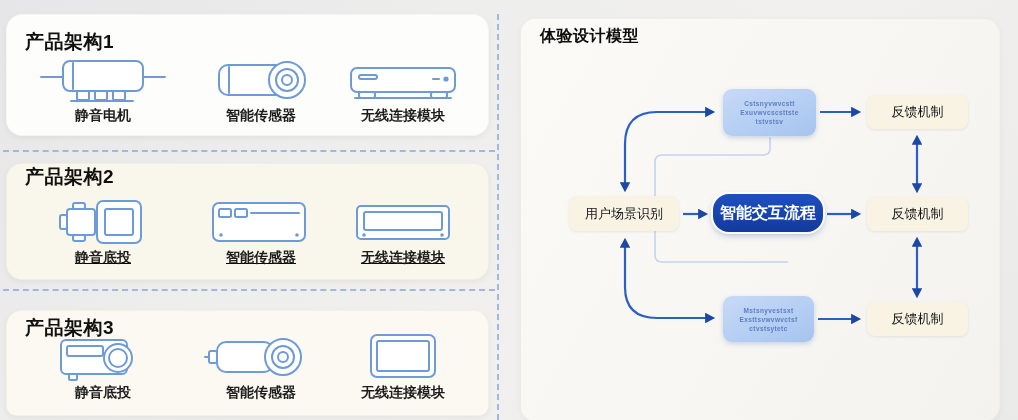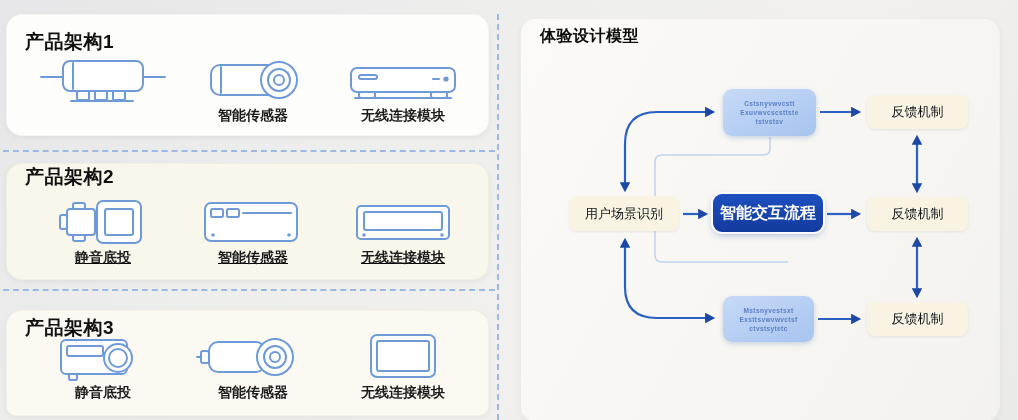--- a/index.html
+++ b/index.html
@@ -14,39 +14,39 @@
   .card1{top:14px;height:120px;background:#fdfdfb;}
   .card2{top:163px;height:115px;background:#f9f7eb;}
   .card3{top:310px;height:104px;background:#fbf9f1;border-bottom-left-radius:10px;border-bottom-right-radius:10px;}
   .card-title{position:absolute;left:18px;font-size:19px;font-weight:800;color:#101010;letter-spacing:.5px;}
   .card1 .card-title{top:14px;}
   .card2 .card-title{top:0;}
   .card3 .card-title{top:4px;}
   .item{position:absolute;width:140px;text-align:center;}
   .item .it-icon{display:block;margin:0 auto;}
   .item .it-label{font-size:14px;font-weight:600;color:#1d1d1d;margin-top:2px;}
-  .col1{left:26px;} .col2{left:176px;} .col3{left:326px;}
+  .col1{left:26px;} .col2{left:184px;} .col3{left:326px;}
   .card1 .item{top:40px;} .card2 .item{top:33px;text-decoration:underline;} .card3 .item{top:21px;}
   .ic{stroke:#6e9ad8;fill:none;stroke-width:2;stroke-linejoin:round;stroke-linecap:round;}
   .icf{stroke:#6e9ad8;fill:#ffffff;stroke-width:2;stroke-linejoin:round;}
   .icd{fill:#6e9ad8;stroke:none;}
   
   .hdash{position:absolute;left:3px;width:492px;height:0;border-top:2px dashed #9cb9e3;}
   .hdash1{top:150px;} .hdash2{top:289px;}
   .vdash{position:absolute;left:497px;top:14px;height:406px;width:0;border-left:2px dashed #9cb9e3;}
   
   .rcard{position:absolute;left:520px;top:18px;width:478px;height:402px;border-radius:16px;
          background:linear-gradient(120deg,#fbfaf7 0%,#f7f6f2 55%,#f3f2ee 100%);
          box-shadow:0 2px 6px rgba(0,0,0,.05);border:1px solid rgba(0,0,0,.03);}
   .rtitle{position:absolute;left:540px;top:26px;font-size:16px;font-weight:800;color:#0c0c0c;letter-spacing:.5px;}
   .node{position:absolute;display:flex;align-items:center;justify-content:center;border-radius:8px;}
   .cream{background:#f8f3e3;color:#15161a;font-weight:400;font-size:13px;
          box-shadow:0 1px 3px rgba(0,0,0,.08);}
   .dark{background:linear-gradient(180deg,#1e50c0,#123a9d);color:#ffffff;font-weight:700;font-size:16px;
-        border-radius:9px;box-shadow:0 0 0 2px rgba(255,255,255,.9),0 3px 7px rgba(23,65,159,.35);}
+        border-radius:16px;box-shadow:0 0 0 2px rgba(255,255,255,.9),0 3px 7px rgba(23,65,159,.35);}
   .lblue{background:linear-gradient(155deg,#c7daf7 0%,#a6c4ef 100%);border-radius:9px;
          box-shadow:0 2px 5px rgba(70,110,180,.25);flex-direction:column;}
   .lblue .bl{font-size:6.5px;line-height:9px;color:#5c7fc4;font-weight:700;letter-spacing:.4px;
              filter:blur(.5px);text-align:center;}
   .n-scene{left:569px;top:196px;width:110px;height:35px;}
   .n-interact{left:713px;top:194px;width:110px;height:38px;}
   .n-fb-top{left:867px;top:95px;width:101px;height:34px;}
   .n-fb-mid{left:867px;top:197px;width:101px;height:34px;}
   .n-fb-bot{left:867px;top:302px;width:101px;height:34px;}
   .n-blue-top{left:723px;top:89px;width:93px;height:47px;}
@@ -64,20 +64,21 @@
       <svg class="it-icon" width="140" height="50" viewBox="0 0 140 50">
         <line class="ic" x1="8" y1="22" x2="30" y2="22"></line>
         <line class="ic" x1="110" y1="22" x2="132" y2="22"></line>
         <rect class="icf" x="30" y="6" width="80" height="30" rx="7"></rect>
         <line class="ic" x1="40" y1="8" x2="40" y2="34"></line>
         <rect class="icf" x="44" y="36" width="12" height="9" rx="1.5"></rect>
         <rect class="icf" x="62" y="36" width="12" height="9" rx="1.5"></rect>
         <rect class="icf" x="80" y="36" width="12" height="9" rx="1.5"></rect>
         <line class="ic" x1="38" y1="46" x2="100" y2="46"></line>
       </svg>
+      <div class="it-label">静音电机</div>
     </div>
     <div class="item col2">
       <svg class="it-icon" width="140" height="50" viewBox="0 0 140 50">
         <rect class="icf" x="28" y="10" width="66" height="30" rx="9"></rect>
         <line class="ic" x1="38" y1="12" x2="38" y2="38"></line>
         <circle class="icf" cx="96" cy="25" r="18"></circle>
         <circle class="icf" cx="96" cy="25" r="11"></circle>
         <circle class="icf" cx="96" cy="25" r="5"></circle>
       </svg>
       <div class="it-label">智能传感器</div>

